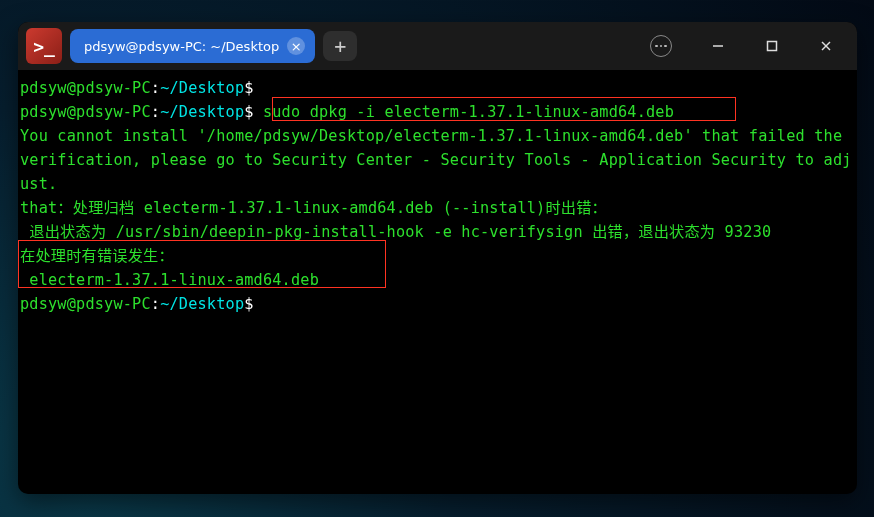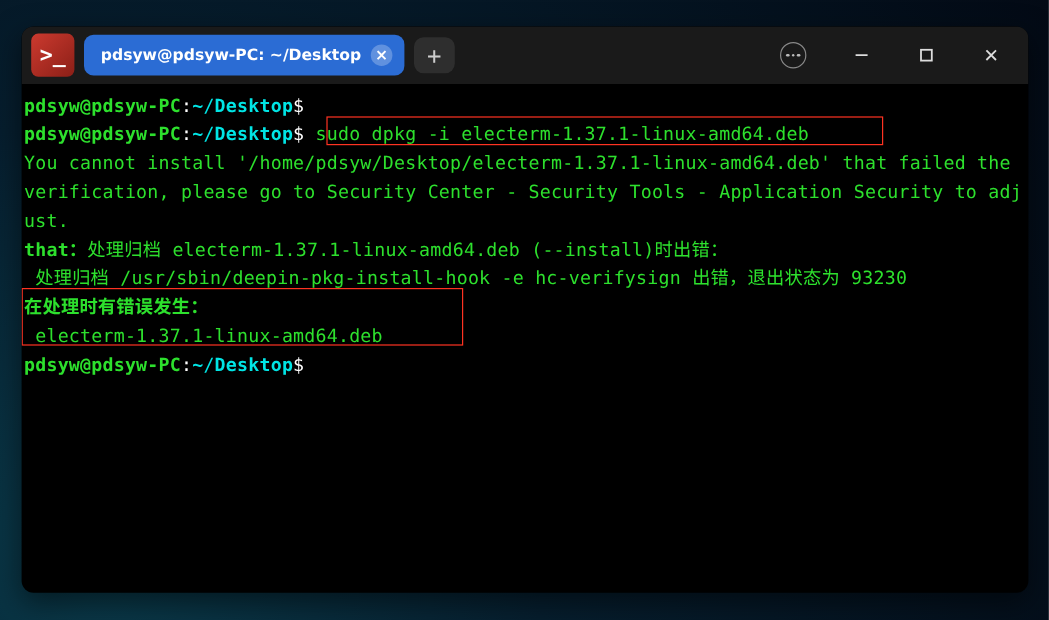--- a/index.html
+++ b/index.html
@@ -36,21 +36,20 @@
   }
   .tab {
     height: 34px;
     background: #2b6cd4;
     border-radius: 8px;
     display:flex;align-items:center;
     padding: 0 10px 0 14px;
     gap:8px;
     color:#fff; font-size:13px;
     font-family: "DejaVu Sans", sans-serif;
-    font-weight: bold;
   }
   .tab-close {
     width:18px;height:18px;border-radius:50%;
     background:rgba(255,255,255,.25);
     display:flex;align-items:center;justify-content:center;
     color:#fff;font-size:13px;line-height:1;
   }
   .new-tab {
     width:34px;height:30px;
     background:#2e2e2e;border-radius:8px;
@@ -78,21 +77,21 @@
     line-height: 24px;
     color:#fff;
     white-space: pre-wrap;
     word-break: break-all;
     position:relative;
     letter-spacing: 0.2px;
   }
   .g{color:#2de02d}
   .w{color:#fff}
   .c{color:#00e5e5}
-  .bold{font-weight:bold}
+  .bold{font-weight:normal}
   .hl-red{
     position:absolute;
     border:1.5px solid #ff3322;
     pointer-events:none;
   }
 </style>
 </head>
 <body>
 
 <div class="window">
@@ -129,21 +128,21 @@
           <line x1="3" y1="3" x2="11" y2="11" stroke="#ddd" stroke-width="1.5"></line>
           <line x1="11" y1="3" x2="3" y2="11" stroke="#ddd" stroke-width="1.5"></line>
         </svg>
     </div>
   </div>
 
   <div class="terminal"><span class="g bold">pdsyw@pdsyw-PC</span><span class="w">:</span><span class="c bold">~</span><span class="c">/</span><span class="c bold">Desktop</span><span class="w">$</span> <span class="g"></span>
 <span class="g bold">pdsyw@pdsyw-PC</span><span class="w">:</span><span class="c bold">~</span><span class="c">/</span><span class="c bold">Desktop</span><span class="w">$</span> <span class="g">sudo dpkg -i electerm-1.37.1-linux-amd64.deb</span>
 <span class="g">You cannot install '/home/pdsyw/Desktop/electerm-1.37.1-linux-amd64.deb' that failed the verification, please go to Security Center - Security Tools - Application Security to adjust.</span>
 <span class="g bold">that：</span><span class="g">处理归档 electerm-1.37.1-linux-amd64.deb (--install)时出错：</span>
-<span class="g"> 处理归档 </span><span class="g">/usr/sbin/deepin-pkg-install-hook -e hc-verifysign 出错，退出状态为 93230</span>
+<span class="g"> 退出状态为 </span><span class="g">/usr/sbin/deepin-pkg-install-hook -e hc-verifysign 出错，退出状态为 93230</span>
 <span class="g bold">在处理时有错误发生：</span>
 <span class="g"> electerm-1.37.1-linux-amd64.deb</span>
 <span class="g bold">pdsyw@pdsyw-PC</span><span class="w">:</span><span class="c bold">~</span><span class="c">/</span><span class="c bold">Desktop</span><span class="w">$</span> 
 <div class="hl-red" id="hl1" style="left: 254px; top: 27px; width: 464px; height: 24px;"></div>
 <div class="hl-red" id="hl2" style="left: 0px; top: 170px; width: 368px; height: 48px;"></div>
 </div>
 
 </div>
 
 </body></html>

